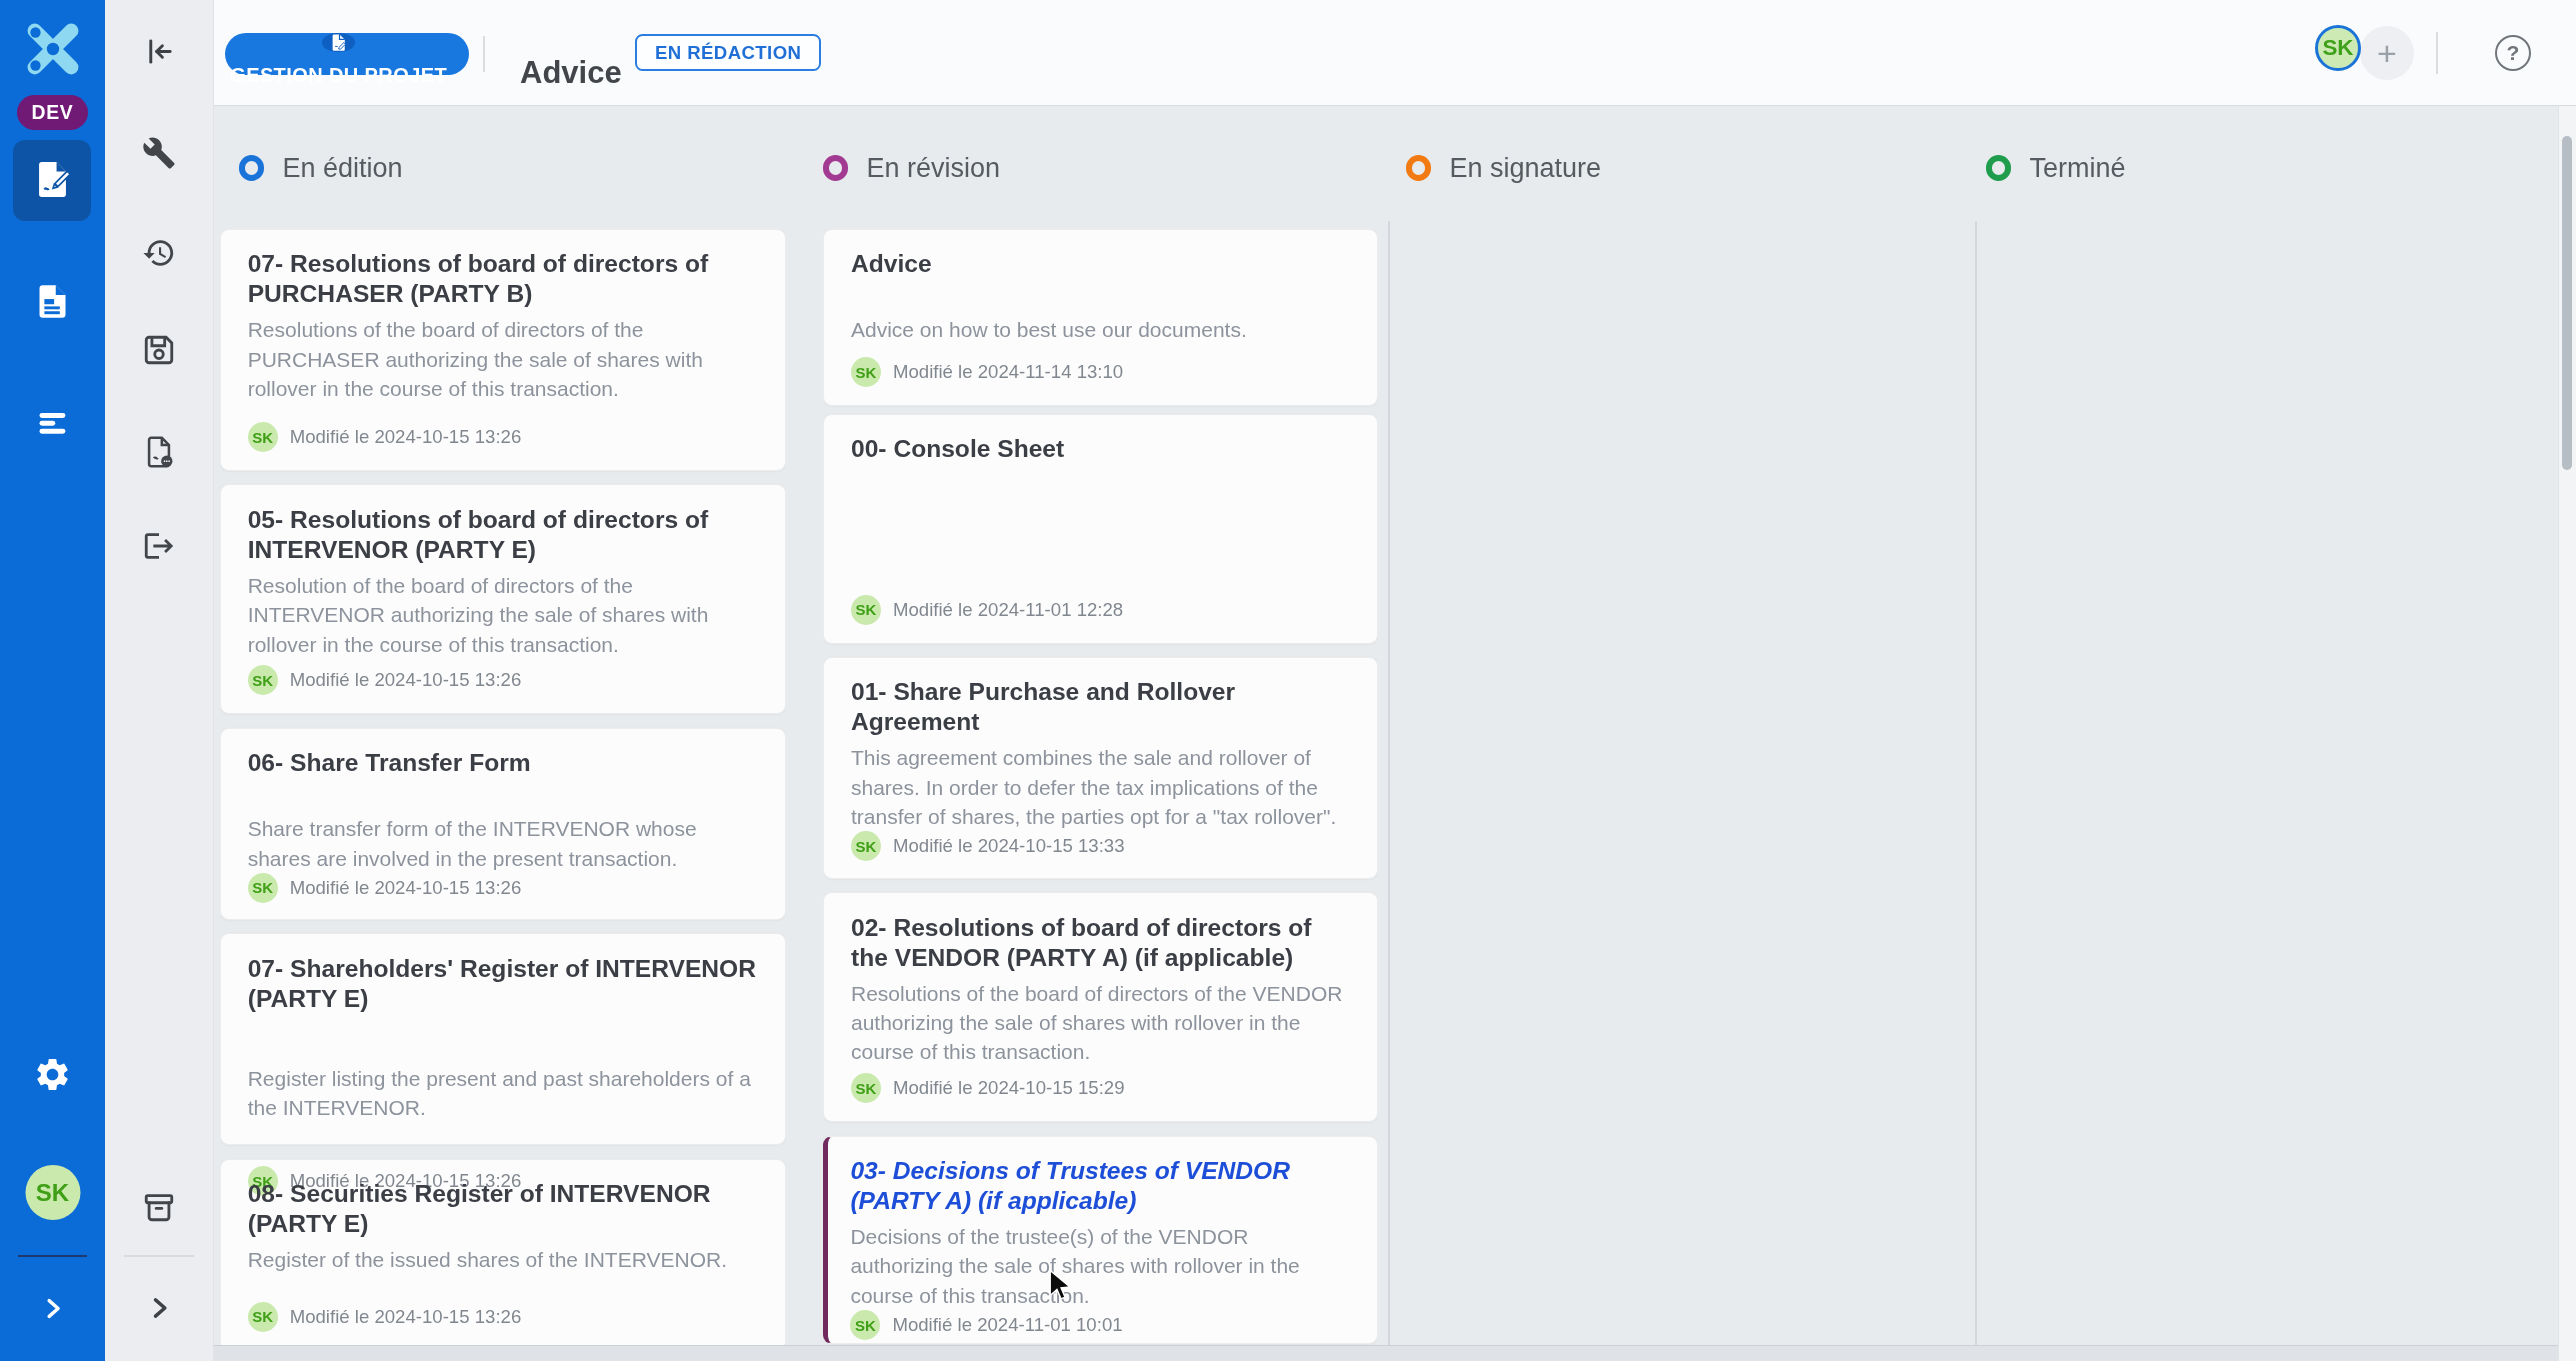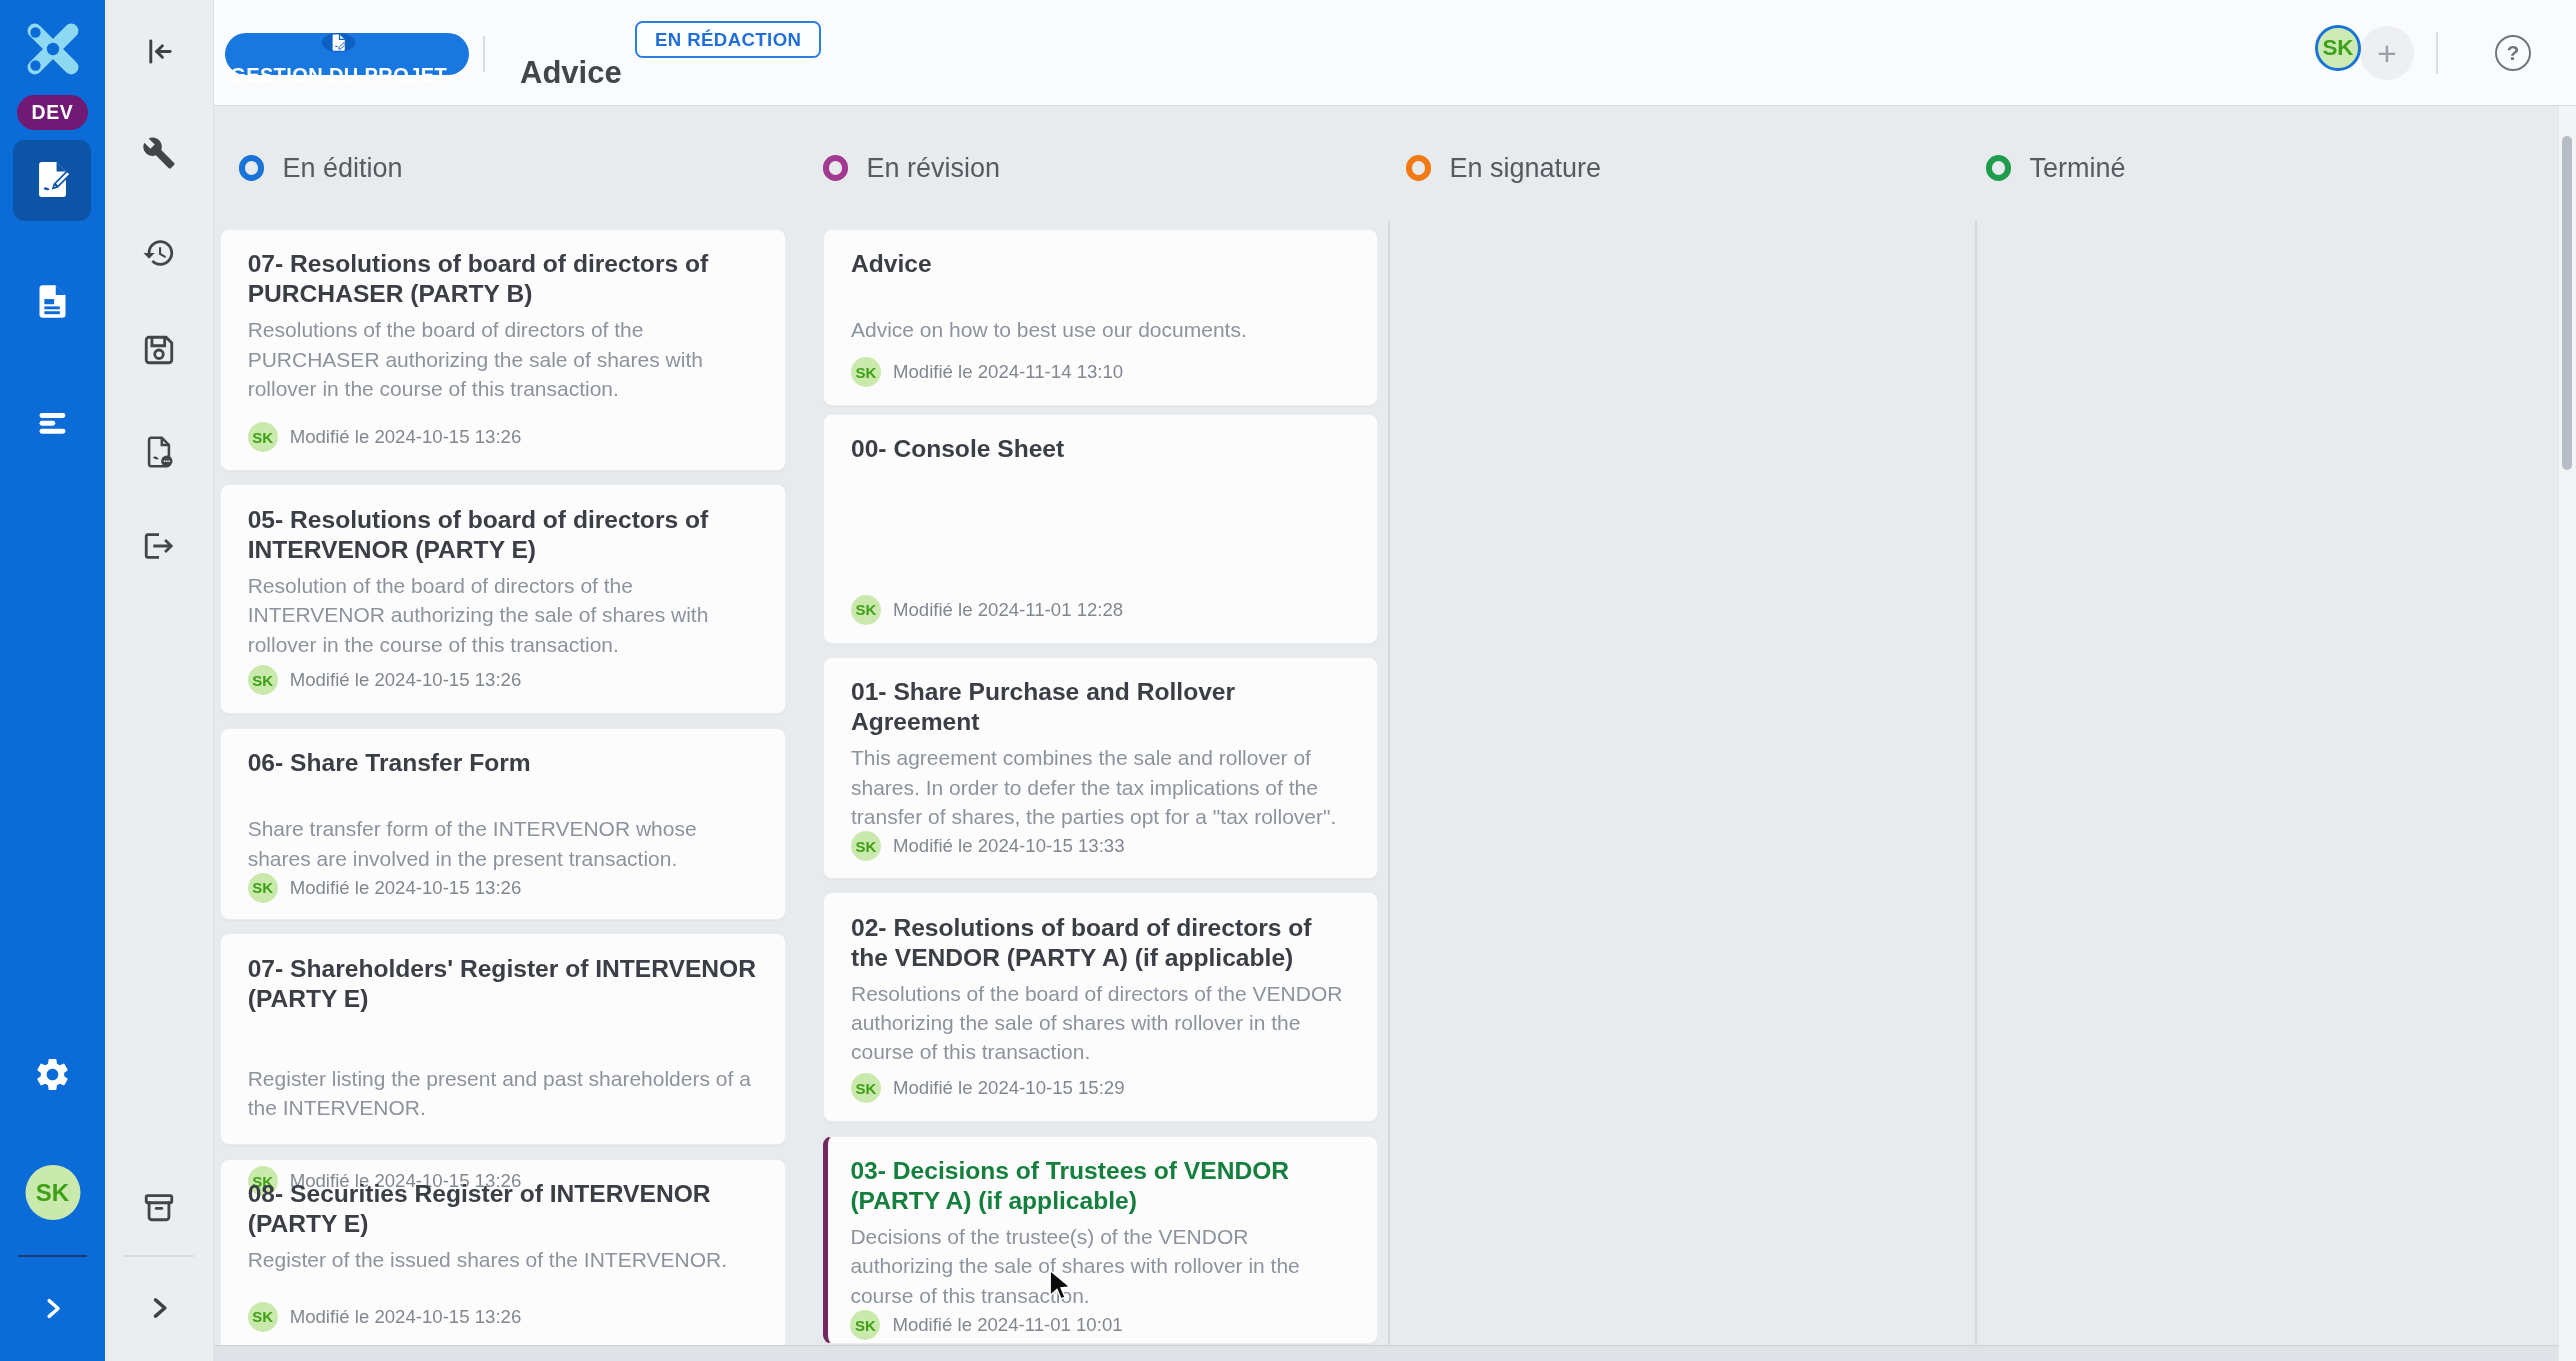--- a/index.html
+++ b/index.html
@@ -33,21 +33,21 @@
   
   .topbar{position:absolute;left:213px;top:0;right:0;height:105px;background:#fafbfc;
     border-bottom:1.5px solid #d9dcde;z-index:3;}
   .project-pill{position:absolute;left:12px;top:33px;height:42px;border-radius:21px;
     background:#1878e0;display:flex;align-items:center;gap:12px;padding:0 22.4px 0 5.2px;flex-direction:column;}
   .pill-icon-circle{width:33px;height:33px;border-radius:50%;background:#0e5fc2;
     display:flex;align-items:center;justify-content:center;}
   .pill-label{color:#fff;font-weight:700;font-size:20px;letter-spacing:0.4px;}
   .tb-divider{position:absolute;left:270px;top:36px;width:1.5px;height:36px;background:#dadce0;}
   .page-title{position:absolute;left:307px;top:34px;font-size:31px;font-weight:600;color:#42464b;}
-  .status-badge{position:absolute;left:422px;top:21px;height:37px;border:2.2px solid #2a7de1;
+  .status-badge{position:absolute;left:422px;top:34px;height:37px;border:2.2px solid #2a7de1;
     border-radius:7.5px;background:#fdfeff;color:#1f6fd6;font-weight:700;font-size:18.6px;
     letter-spacing:0.4px;display:flex;align-items:center;padding:0 18px;box-sizing:border-box;}
   .tb-avatar{position:absolute;left:2102px;top:24.6px;width:46px;height:46px;border-radius:50%;
     background:#cdeab4;border:3.7px solid #1a74d8;color:#3fa01a;font-size:22.4px;font-weight:700;
     display:flex;align-items:center;justify-content:center;z-index:2;}
   .tb-plus{position:absolute;left:2147px;top:26px;width:54px;height:54px;border-radius:50%;
     background:#edeff2;color:#9aa0a7;font-size:34px;font-weight:300;
     display:flex;align-items:center;justify-content:center;z-index:1;}
   .tb-divider2{position:absolute;left:2223px;top:32px;width:1.5px;height:42px;background:#dadce0;}
   .tb-help{position:absolute;left:2282px;top:35px;width:36px;height:36px;border-radius:50%;
@@ -70,21 +70,21 @@
   .card{background:#fcfcfd;border:0.7px solid #ececec;border-radius:9px;
     box-shadow:0 0.7px 2.2px rgba(40,50,60,.04);box-sizing:border-box;
     display:flex;flex-direction:column;padding:19.4px 27px 18px;margin-bottom:13.4px;}
   .card-title{min-height:66px;font-size:24.6px;line-height:1.22;margin:0;font-weight:700;color:#3b3f45;}
   .card-desc{margin:0;font-size:21px;line-height:1.4;color:#8d939c;}
   .card-footer{margin-top:auto;display:flex;align-items:center;gap:12px;height:30px;}
   .mini-avatar{width:30px;height:30px;border-radius:50%;background:#c9e9ad;color:#3f9f16;
     font-weight:700;font-size:15px;display:flex;align-items:center;justify-content:center;flex:0 0 30px;}
   .card-modified{font-size:18.6px;color:#81878e;}
   .card.highlighted{border-left:5.2px solid #722a5e;padding-left:22.4px;}
-  .card.highlighted .card-title{color:#15803d;}
+  .card.highlighted .card-title{color:#1d4ed8;font-style:italic;}
 
   [data-column-index="0"] .cards-list .card:nth-child(1){height:242px;}
   [data-column-index="0"] .cards-list .card:nth-child(2){height:230px;}
   [data-column-index="0"] .cards-list .card:nth-child(3){height:192px;}
   [data-column-index="0"] .cards-list .card:nth-child(4){height:212px;gap:44px;}
   [data-column-index="0"] .cards-list .card:nth-child(5){height:192px;}
   [data-column-index="1"] .cards-list .card:nth-child(1){height:177px;margin-bottom:7.5px;}
   [data-column-index="1"] .cards-list .card:nth-child(2){height:230px;}
   [data-column-index="1"] .cards-list .card:nth-child(3){height:222px;}
   [data-column-index="1"] .cards-list .card:nth-child(4){height:230px;}

